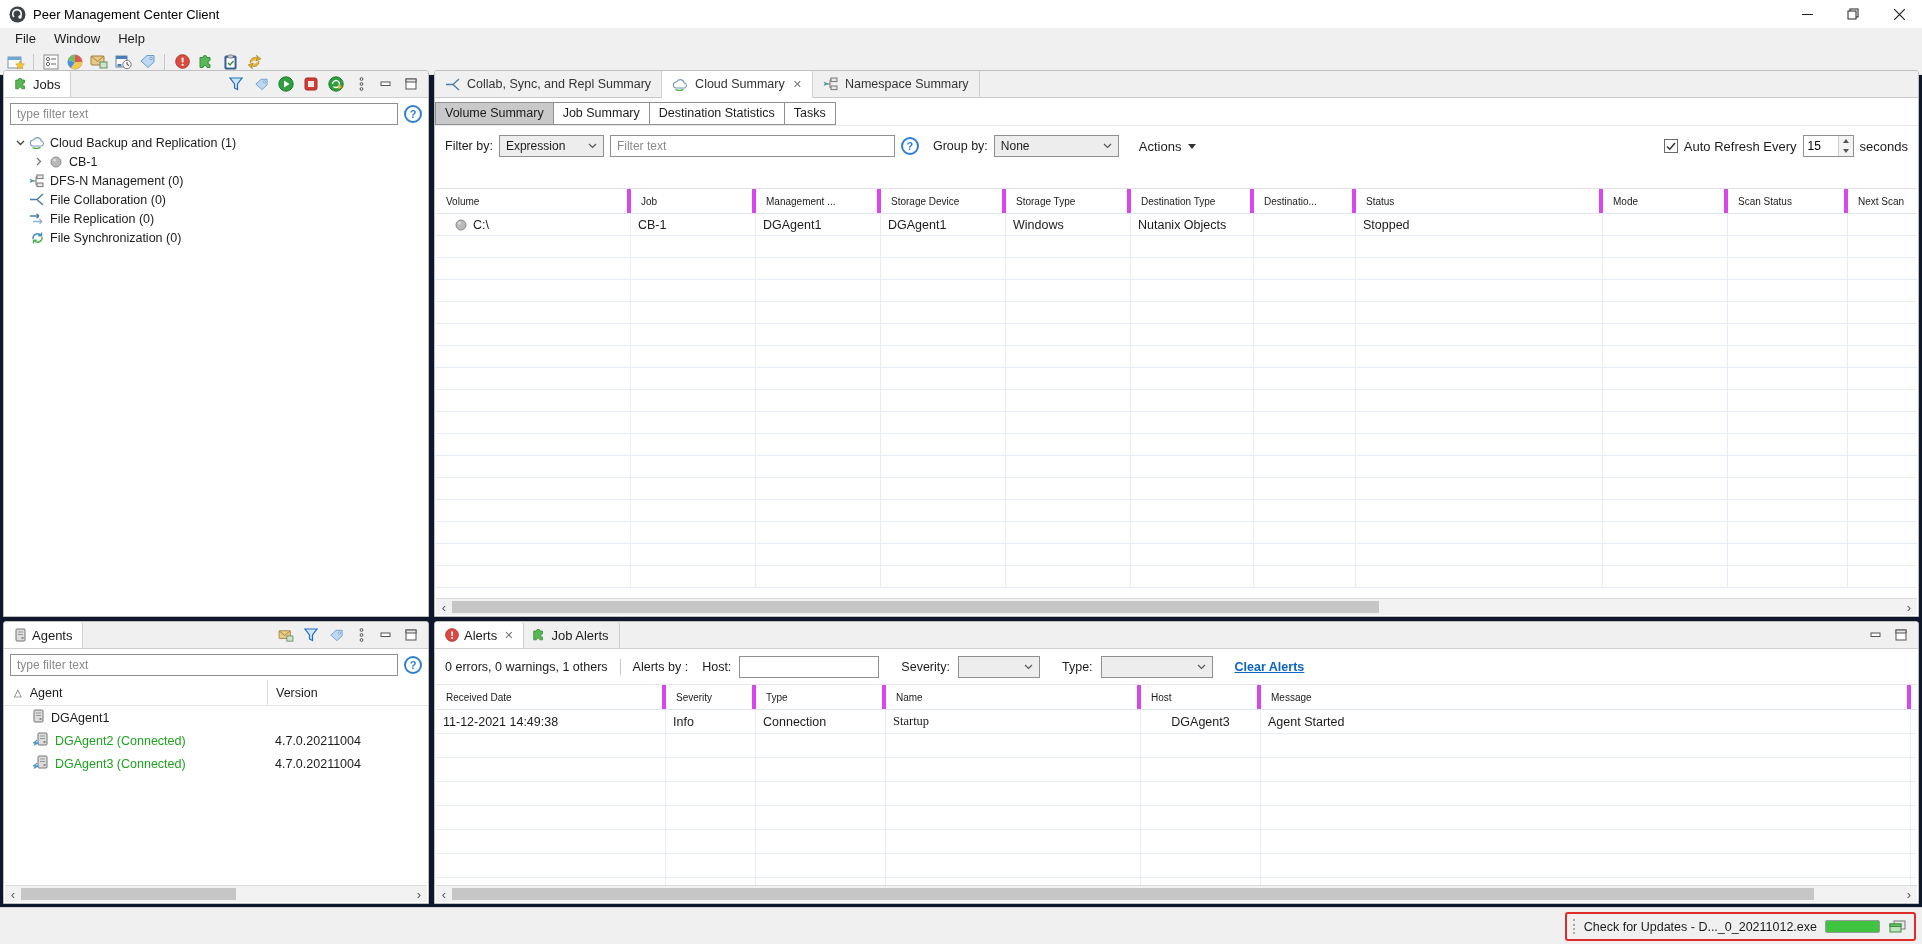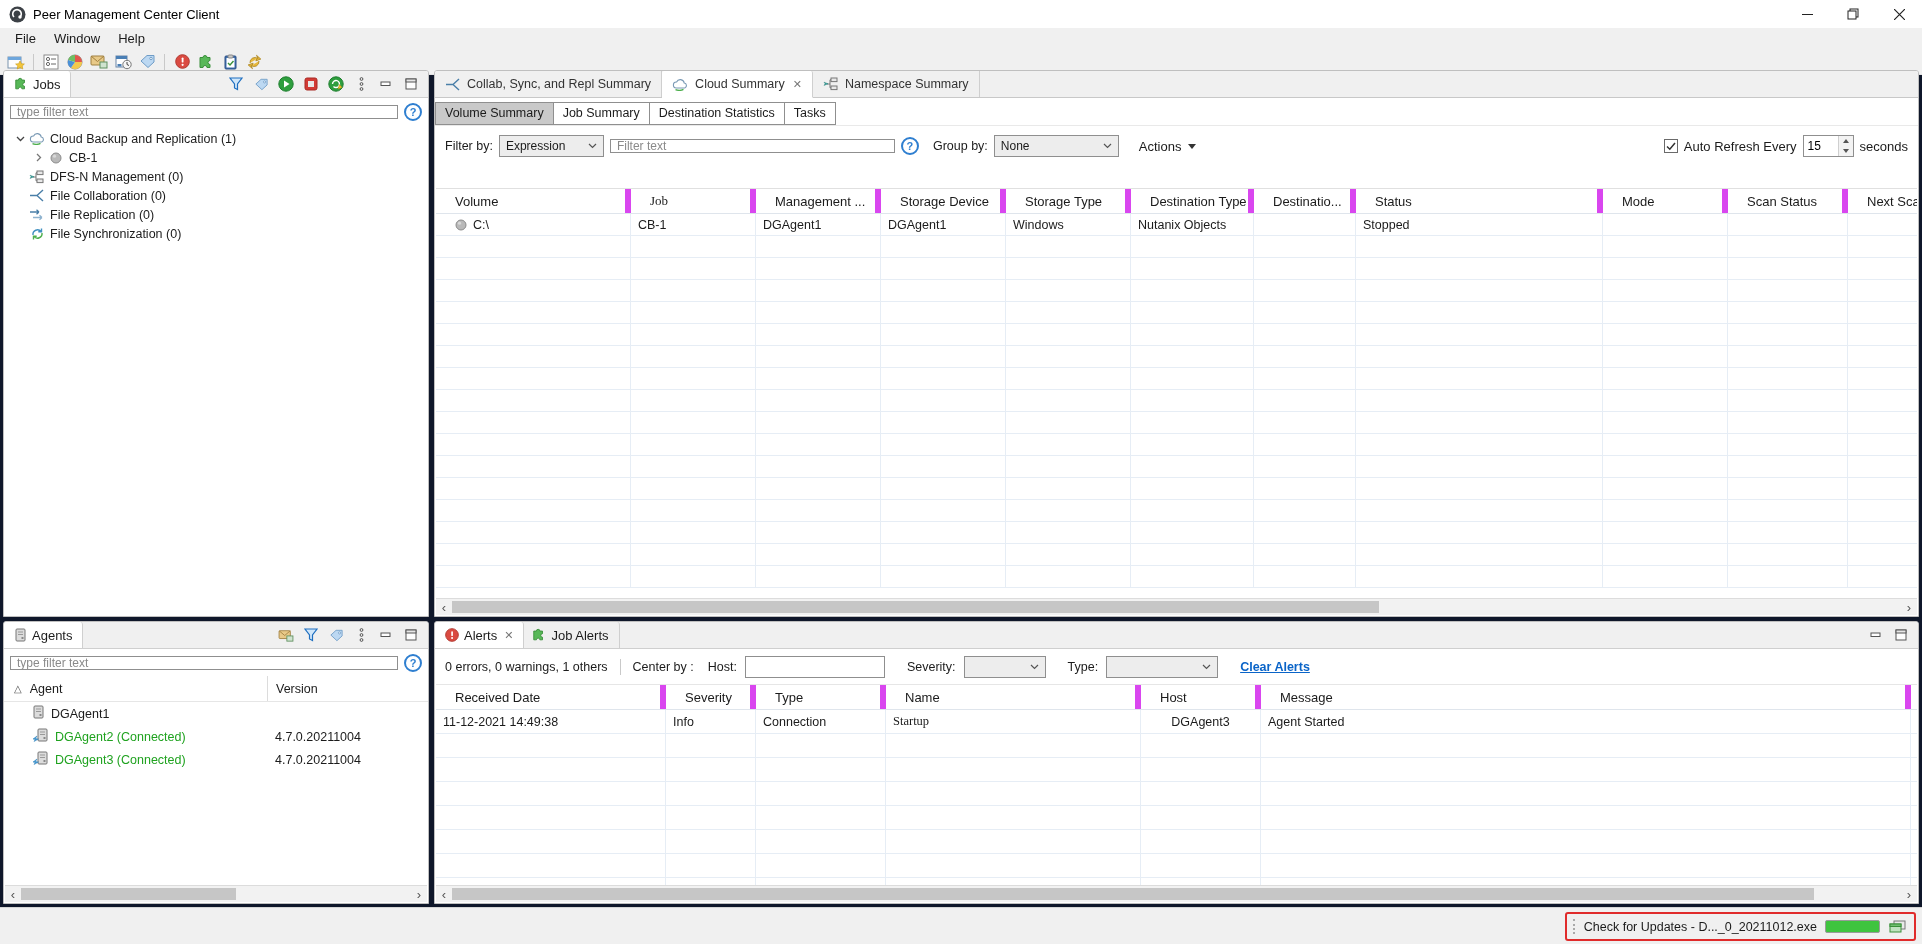--- a/index.html
+++ b/index.html
@@ -23,21 +23,21 @@
   .tb-sep { width:1px; height:16px; background:#c9c9c9; margin:0 5px; }
 
   
   .panel { position:absolute; background:#ffffff; border:1px solid #bfbfbf; border-radius:3px 3px 0 0; overflow:hidden; }
   .view-tabbar { height:27px; background:#f0f0f0; border-bottom:1px solid #cfcfcf; display:flex; align-items:stretch; }
   .view-tab { display:flex; align-items:center; gap:5px; padding:0 10px; background:#fff; border-right:1px solid #cfcfcf; border-radius:3px 3px 0 0; }
   .view-tab.inactive { background:#f0f0f0;padding-left:8px; }
   .view-toolbar { margin-left:auto; display:flex; align-items:center; gap:7px; padding-right:8px; }
   .view-toolbar .tbi { display:flex; align-items:center; justify-content:center; width:18px; height:18px; }
   .filter-row { display:flex; align-items:center; gap:6px; padding:5px 6px 4px 6px; background:#fff; }
-  .filter-input { flex:1; height:14px; border:1px solid #8f8f8f; padding:2px 6px; font:12px "Liberation Sans",sans-serif; color:#1b1b1b; background:#fff; }
+  .filter-input { flex:1; height:22px; border:1px solid #8f8f8f; padding:2px 6px; font:12px "Liberation Sans",sans-serif; color:#1b1b1b; background:#fff; }
   .filter-input::placeholder { color:#8a8a8a; }
   .help-circle { width:18px; height:18px; border-radius:50%; border:2px solid #2f7fd0; color:#2f7fd0; font-size:11px; font-weight:bold; display:flex; align-items:center; justify-content:center; flex:0 0 auto; }
 
   
   .tree { padding-top:4px; }
   .tree-row { height:19px; display:flex; align-items:center; white-space:nowrap; }
   .tree-arrow { width:16px; display:flex; justify-content:center; color:#5a5a5a; }
   .tree-icon { width:18px; height:16px; display:flex; align-items:center; justify-content:center; margin-right:4px; }
   .tree-label { font-size:12.5px; }
 
@@ -71,21 +71,21 @@
   .spin .btns div { flex:1; display:flex; align-items:center; justify-content:center; background:#f3f3f3; }
   .tri-up { width:0; height:0; border-left:3px solid transparent; border-right:3px solid transparent; border-bottom:4px solid #555; }
   .tri-dn { width:0; height:0; border-left:3px solid transparent; border-right:3px solid transparent; border-top:4px solid #555; }
 
   .checkbox { width:14px; height:14px; border:1px solid #6a6a6a; background:#fff; display:flex; align-items:center; justify-content:center; }
   .checkbox svg { display:block; }
 
   
   .grid { overflow:hidden; background:#fff; }
   .g-head { display:flex; height:25px; border-bottom:1px solid #dfe5ec; }
-  .g-th { flex:0 0 auto; display:flex; align-items:center; padding:0 19px; font-size:13px; border-right:6px solid #d946ef; overflow:hidden; white-space:nowrap; }
+  .g-th { flex:0 0 auto; display:flex; align-items:center; padding:0 10px; font-size:10px; border-right:4px solid #d946ef; overflow:hidden; white-space:nowrap; }
   .g-tr { display:flex; border-bottom:1px solid #e6edf5; }
   .g-td { flex:0 0 auto; display:flex; align-items:center; padding:0 7px; font-size:12.5px; border-right:1px solid #e6edf5; overflow:hidden; white-space:nowrap; }
 
   
   .hscroll { position:absolute; left:1px; right:1px; bottom:1px; height:17px; background:#f2f2f2; border-top:1px solid #dcdcdc; display:flex; align-items:center; }
   .hs-arrow { width:16px; text-align:center; color:#555; font-size:13px; line-height:15px; }
   .hs-track { position:relative; flex:1; height:100%; }
   .hs-thumb { position:absolute; top:2px; bottom:2px; background:#c6c6c6; }
 
   
@@ -547,21 +547,21 @@
               </div>
             </span>
         </span>
         <span class="lbl">seconds</span>
       </div>
     </div>
 
     <div class="grid" style="position:absolute; top:117px; left:1px; right:1px; bottom:18px; border-top:1px solid #e0e0e0;">
       <div class="g-head" id="ed-thead">
           <div class="g-th" style="width: 195px;">Volume</div>
-          <div class="g-th" style="width: 125px; font-family: Liberation Serif, serif;">Job</div>
+          <div class="g-th" style="width: 125px;">Job</div>
           <div class="g-th" style="width: 125px;">Management ...</div>
           <div class="g-th" style="width: 125px;">Storage Device</div>
           <div class="g-th" style="width: 125px;">Storage Type</div>
           <div class="g-th" style="width: 123px;">Destination Type</div>
           <div class="g-th" style="width: 102px;">Destinatio...</div>
           <div class="g-th" style="width: 247px;">Status</div>
           <div class="g-th" style="width: 125px;">Mode</div>
           <div class="g-th" style="width: 120px;">Scan Status</div>
           <div class="g-th" style="width: 140px;">Next Scan</div>
         </div>
@@ -857,21 +857,21 @@
             <svg width="12" height="12" viewBox="0 0 12 12">
               <rect x="1" y="1" width="10" height="10" fill="#fdfdfd" stroke="#555"></rect>
               <rect x="1" y="1" width="10" height="3" fill="#e7e7e7" stroke="#555"></rect>
             </svg>
           </span>
         </div>
       </div>
     <div class="alert-filter-row">
       <span>0 errors, 0 warnings, 1 others</span>
       <span class="vsep"></span>
-      <span>Center by :</span>
+      <span>Alerts by :</span>
       <span style="margin-left:6px;">Host:</span>
       <input class="input-plain" style="width: 140px;">
       <span style="margin-left:14px;">Severity:</span>
       <div class="combo" style="width:82px;">
         <span></span>
         <span class="chev">
             <svg width="9" height="6" viewBox="0 0 9 6">
               <path d="M1 1 L4.5 4.5 L8 1" fill="none" stroke="#555" stroke-width="1.2"></path>
             </svg>
           </span>

